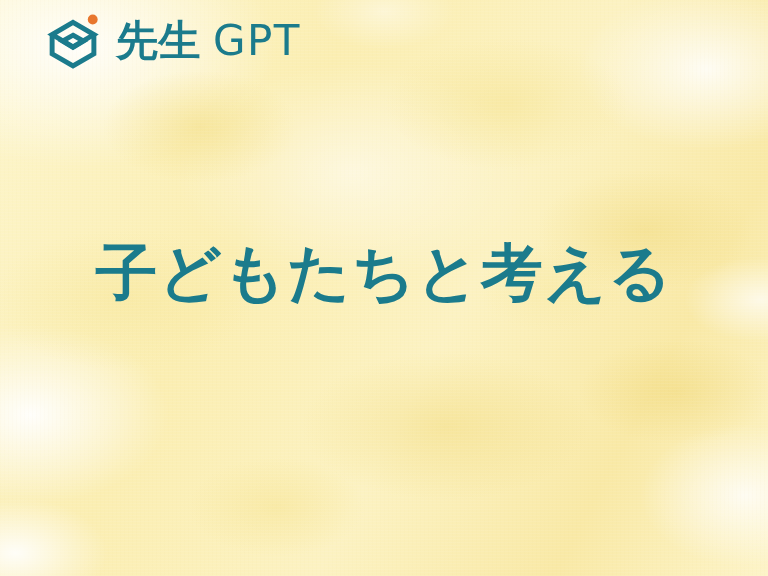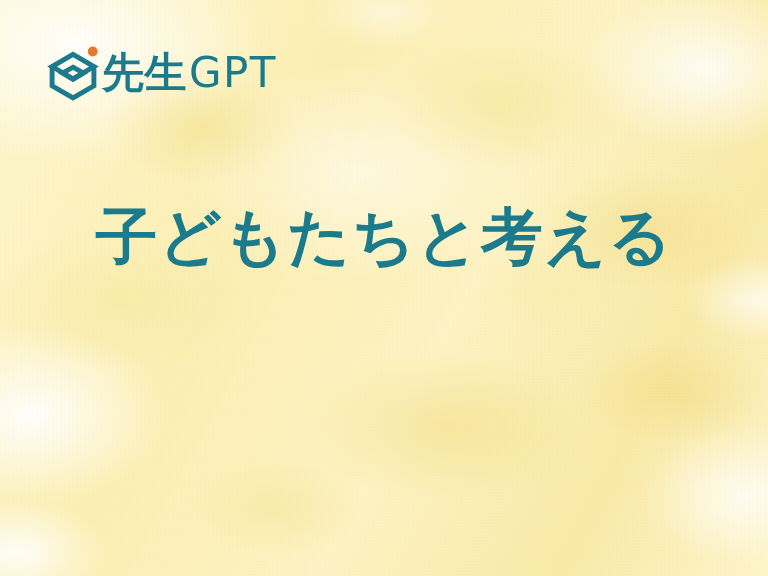--- a/index.html
+++ b/index.html
@@ -63,23 +63,24 @@
     background:
       radial-gradient(ellipse 20% 16% at 2% 96%,  rgba(255,255,255,0.9) 0%, rgba(255,255,255,0) 60%),
       radial-gradient(ellipse 16% 12% at 99% 52%, rgba(255,255,255,0.7) 0%, rgba(255,255,255,0) 62%),
       radial-gradient(ellipse 14% 10% at 50% 2%,  rgba(255,255,255,0.45) 0%, rgba(255,255,255,0) 66%);
   }
 
   
   .brand {
     position: absolute;
     left: 44px;
-    top: 44px;
+    top: 12px;
     display: flex;
     align-items: center;
+    gap: 14px;
     z-index: 4;
   }
 
   .brand-mark {
     width: 58px;
     height: 58px;
     flex: 0 0 58px;
     display: block;
   }
 
@@ -95,41 +96,42 @@
     font-weight: 700;
     letter-spacing: 0.5px;
     color: #1b7b8c;
   }
 
   .brand-name-en {
     font-size: 42px;
     font-weight: 400;
     letter-spacing: 1.5px;
     color: #1b7b8c;
-    margin-left: 2px;
+    margin-left: 12px;
   }
 
   
   .headline {
     position: absolute;
     left: 0;
     right: 0;
     top: 196px;
     z-index: 3;
     text-align: center;
     color: #1b7b8c;
     font-weight: 700;
   }
 
   .headline-line {
     display: block;
     font-size: 62px;
     line-height: 82px;
     letter-spacing: 1px;
     white-space: nowrap;
+    margin-top: 36px;
   }
 </style>
 </head>
 <body>
 
 <div class="slide">
 
   <div class="bg-layer bg-base"></div>
   <div class="bg-layer bg-washes"></div>
   <div class="bg-layer bg-grain"></div>

